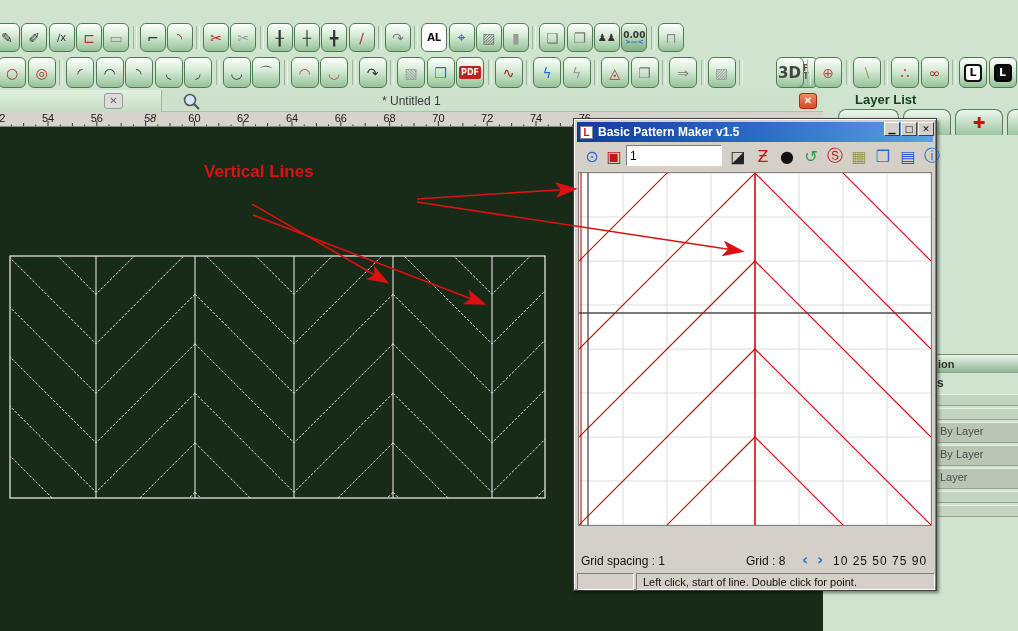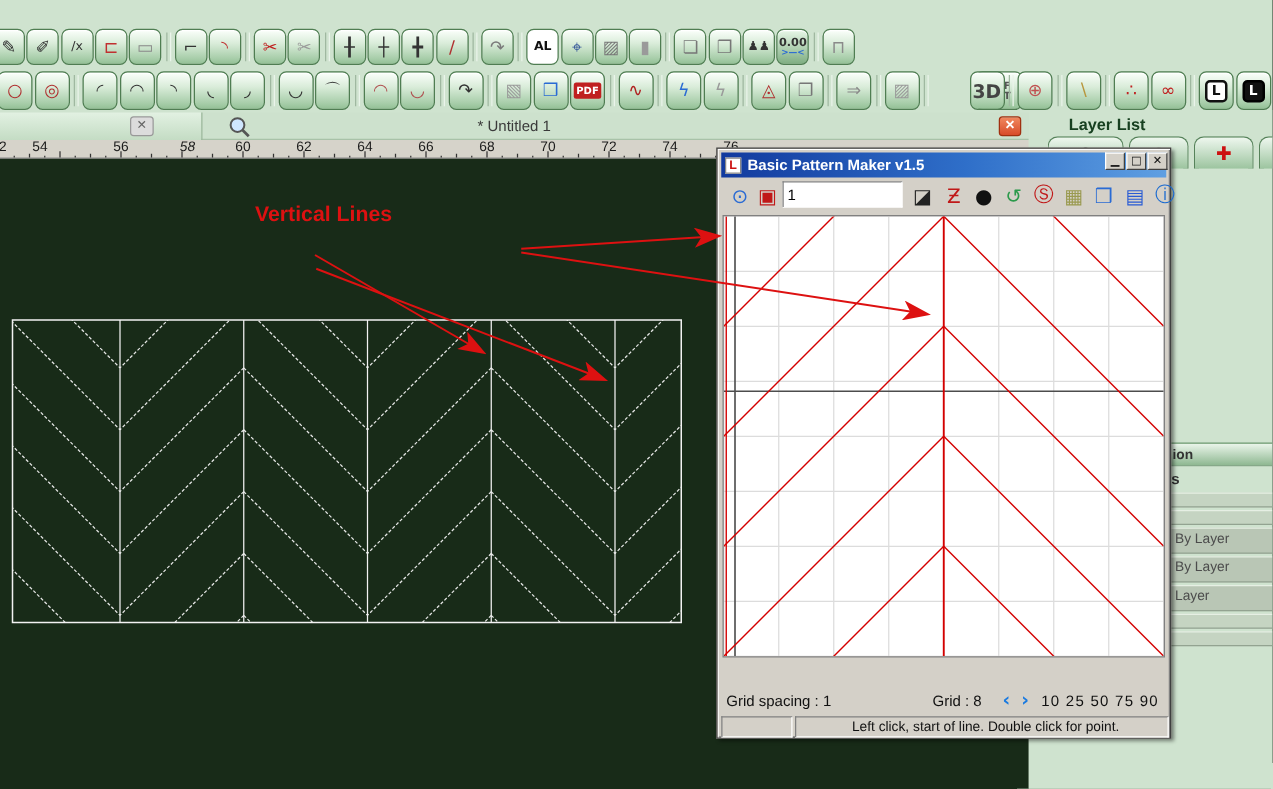--- a/index.html
+++ b/index.html
@@ -93,21 +93,21 @@
           clip-path:polygon(0 0,100% 0,100% 62%,50% 100%,0 62%); }
   #grid-row { position:absolute; left:0; top:432px; width:364px; height:20px; font-size:12px; color:#111; }
   #grid-spacing-label { position:absolute; left:7px; top:3px; }
   #grid-label { position:absolute; left:172px; top:3px; }
   .bluearrow { position:absolute; top:0px; font-size:15px; font-weight:bold; color:#1a7ae0;
                font-family:"DejaVu Sans", sans-serif; }
   #grid-presets { position:absolute; left:259px; top:3px; letter-spacing:1px; }
   #dialog-status { position:absolute; left:0; top:454px; width:364px; height:17px; }
   .sunken { position:absolute; top:0; height:17px; border:1px solid; border-color:#808080 #fff #fff #808080;
             background:#d4d0c8; font-size:11px; color:#111; }
-  #status-text { padding:2px 0 4px 6px; white-space:nowrap; overflow:hidden;text-align:center; }
+  #status-text { padding:2px 0 4px 6px; white-space:nowrap; overflow:hidden; }
 </style>
 </head>
 <body>
 
 <div class="abs" id="toolbar-row1">
     <div class="tbtn" style="left: -6px; top: 2px; width: 26px; height: 29px;">✎</div>
     <div class="tbtn" style="left: 21.3px; top: 2px; width: 26px; height: 29px;">✐</div>
     <div class="tbtn" style="left: 48.6px; top: 2px; width: 26px; height: 29px; font-size: 10px;">∕x</div>
     <div class="tbtn" style="left: 75.9px; top: 2px; width: 26px; height: 29px; color: rgb(192, 48, 48);">⊏</div>
     <div class="tbtn" style="left: 103.2px; top: 2px; width: 26px; height: 29px; color: rgb(138, 138, 138);">▭</div>
@@ -199,21 +199,21 @@
   <svg id="tab-zoom-icon" style="position:absolute;left:182px;top:2px" width="19" height="19" viewBox="0 0 19 19">
     <circle cx="8" cy="8" r="5.5" fill="#cfe6ff" stroke="#555" stroke-width="1.6"></circle>
     <line x1="12" y1="12" x2="17" y2="17" stroke="#555" stroke-width="2.2"></line>
   </svg>
   <span id="tab-title">* Untitled 1</span>
   <div id="doc-close-button">✕</div>
 </div>
 
 <div class="abs" id="ruler">
     <span class="rnum" style="left: -0.8px;">52</span>
-    <span class="rnum" style="left: 32px;">54</span>
+    <span class="rnum" style="left: 48px;">54</span>
     <span class="rnum" style="left: 96.8px;">56</span>
     <span class="rnum" style="left: 150px; font-style: italic;">58</span>
     <span class="rnum" style="left: 194.4px;">60</span>
     <span class="rnum" style="left: 243.2px; text-align: center;">62</span>
     <span class="rnum" style="left: 292px;">64</span>
     <span class="rnum" style="left: 340.8px;">66</span>
     <span class="rnum" style="left: 389.6px;">68</span>
     <span class="rnum" style="left: 438.4px; text-align: right;">70</span>
     <span class="rnum" style="left: 487.2px;">72</span>
     <span class="rnum" style="left: 536px;">74</span>

